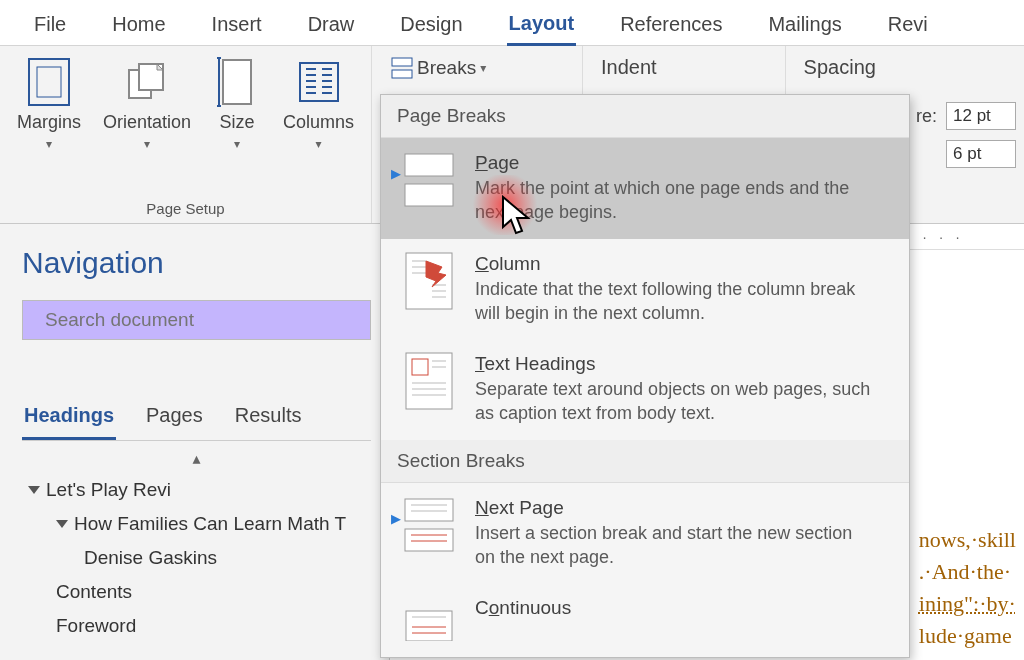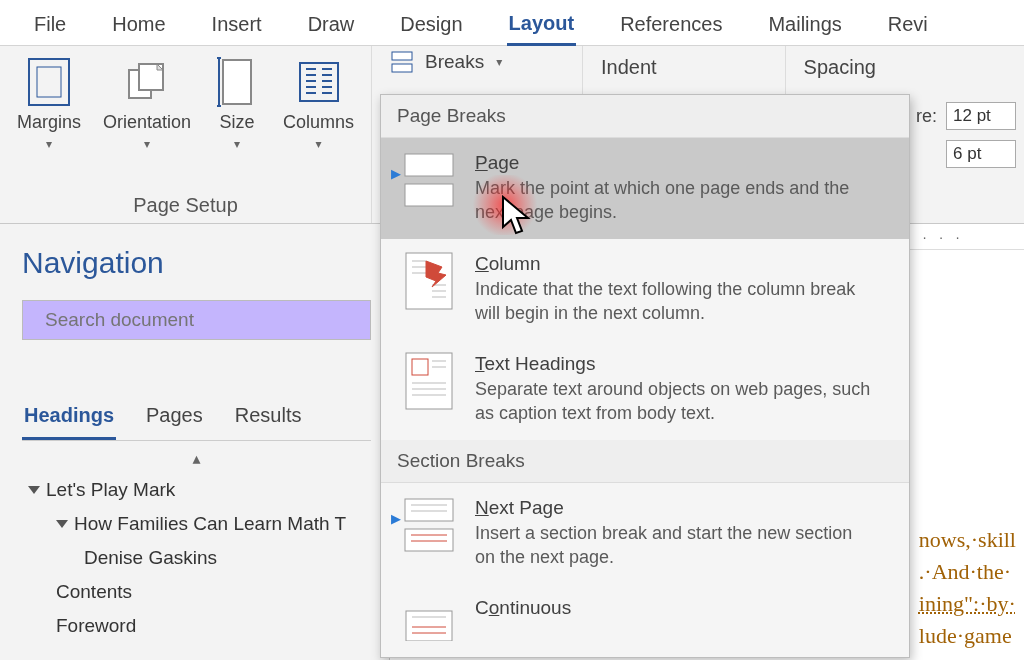--- a/index.html
+++ b/index.html
@@ -42,21 +42,21 @@
     border-right: 1px solid #dcdcdc;
   }
   .group.page-setup { flex-direction: column; align-items:center; }
   .page-setup-row { display:flex; gap: 18px; }
   .big-btn {
     display:flex; flex-direction:column; align-items:center;
     font-size:18px; color:#444; gap:6px;
     padding:4px 2px;
   }
   .big-btn .caret { font-size:12px; color:#666; margin-top:-2px;}
-  .group-label { font-size:20px; color:#555; margin-top:auto; padding:6px 0 4px 0;text-align:center;}
+  .group-label { font-size:15px; color:#555; margin-top:auto; padding:6px 0 4px 0;text-align:center;}
   .btn-icon { width:48px; height:48px; display:flex; align-items:center; justify-content:center;}
   .indent-spacing {
     display:flex; flex:1; gap: 0; position:relative;
   }
   .indent-col {
     border-left:1px solid #dcdcdc;
     padding:10px 18px 0 18px;
     display:flex; flex-direction:column; gap:12px;
     font-size:20px; color:#444;
   }
@@ -91,22 +91,22 @@
   .outline .lvl3 { padding-left:62px;}
   .tri { display:inline-block; width:0;height:0; border-left:6px solid transparent;border-right:6px solid transparent;border-top:8px solid #555;}
   
   .doc-area {
     position:absolute; left:390px; top:224px; right:0; bottom:0; background:#fff;
   }
   .ruler { height:26px; background:#fff; border-bottom:1px solid #ddd; font-size:14px; color:#666; display:flex; align-items:center; justify-content:flex-end; padding-right:60px; letter-spacing:4px;}
   .doc-text { position:absolute; right:8px; top:300px; font-family:"Times New Roman",serif; font-size:22px; color:#a16207; text-align:left; line-height:1.45;}
   
   .breaks-btn {
-    position:absolute; left:380px; top:0;
-    display:flex; align-items:center; gap:12px;
+    position:absolute; left:380px; top:6px;
+    display:flex; align-items:center; gap:4px;
     background:#f3f3f3;
     padding:4px 10px; font-size:19px; color:#444;
     border:1px solid transparent;
   }
   .breaks-btn .mini-icon { width:22px;height:22px; }
   
   .breaks-menu {
     position:absolute;
     left:380px; top:94px;
     width:530px;
@@ -259,21 +259,21 @@
     <div class="ntab active">Headings</div>
     <div class="ntab">Pages</div>
     <div class="ntab">Results</div>
   </div>
   <div class="nav-collapse-row">
     <span class="bar">▴</span>
   </div>
   <div class="outline">
     <div class="item lvl1">
         <span class="tri"></span>
-        <span>Let's Play Mark</span>
+        <span>Let's Play Revi</span>
       </div>
     <div class="item lvl2">
         <span class="tri"></span>
         <span>How Families Can Learn Math T</span>
       </div>
     <div class="item lvl3">
         <span>Denise Gaskins</span>
       </div>
     <div class="item lvl2">
         <span>Contents</span>

